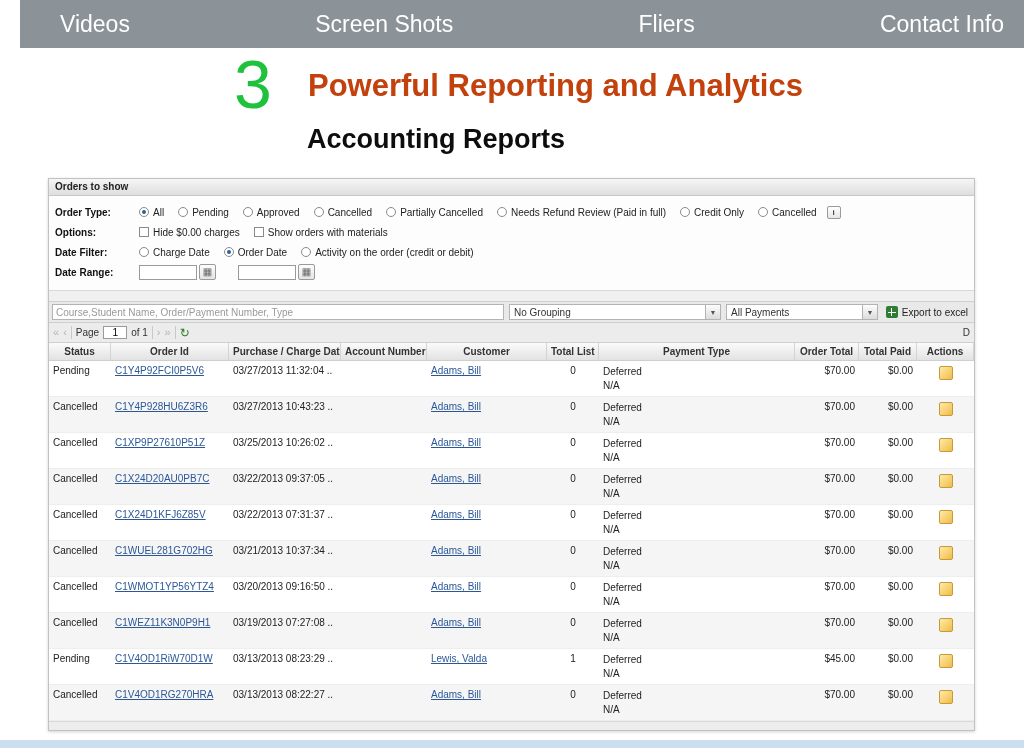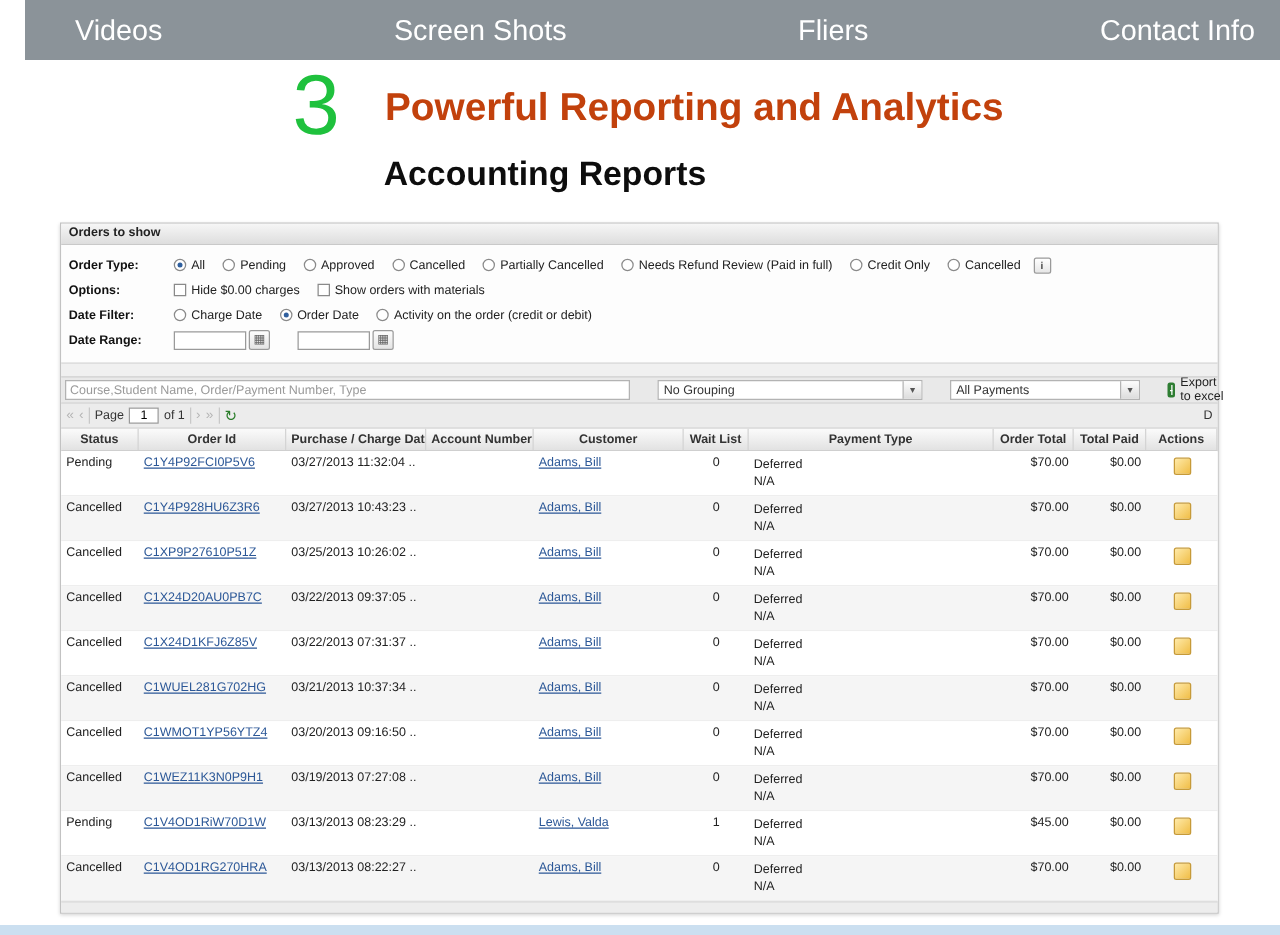--- a/index.html
+++ b/index.html
@@ -75,21 +75,21 @@
     align-items:center; justify-content:center; cursor:pointer;
     font-size:10px; color:#666; line-height:1;
   }
 
   .spacer { height:11px; background:#f0f0f0; border-top:1px solid #d8d8d8; }
 
   
   .toolbar {
     height:22px; background:#e9e9e9; border-top:1px solid #cfcfcf;
     border-bottom:1px solid #cfcfcf; display:flex; align-items:center;
-    padding:0 3px; gap:22px;
+    padding:0 3px; gap:5px;
   }
   .search-input {
     flex:0 0 452px; height:16px; border:1px solid #b3b3b3; font-size:10px;
     padding:0 3px; color:#444;
   }
   .search-input::placeholder { color:#9a9a9a; }
   .fakeselect {
     height:16px; background:#fff; border:1px solid #b3b3b3;
     display:flex; align-items:center; justify-content:space-between;
     padding-left:4px; cursor:pointer; color:#333;
@@ -296,21 +296,21 @@
     <span class="refresh">↻</span>
     <span class="pager-right">D</span>
   </div>
 
   <div class="grid-header" id="grid-header">
       <div class="hcell col-status">Status</div>
       <div class="hcell col-order_id">Order Id</div>
       <div class="hcell col-purchase_date">Purchase / Charge Date</div>
       <div class="hcell col-account_number">Account Number</div>
       <div class="hcell col-customer">Customer</div>
-      <div class="hcell col-wait_list">Wait List</div>
+      <div class="hcell col-wait_list">Total List</div>
       <div class="hcell col-payment_type">Payment Type</div>
       <div class="hcell col-order_total">Order Total</div>
       <div class="hcell col-total_paid">Total Paid</div>
       <div class="hcell col-actions">Actions</div>
     </div>
   <div class="grid-body" id="grid-body">
       <div class="grow">
         <div class="gcell col-status">Pending</div>
         <div class="gcell col-order_id"><a class="glink">C1Y4P92FCI0P5V6</a></div>
         <div class="gcell col-purchase_date">03/27/2013 11:32:04 ..</div>

